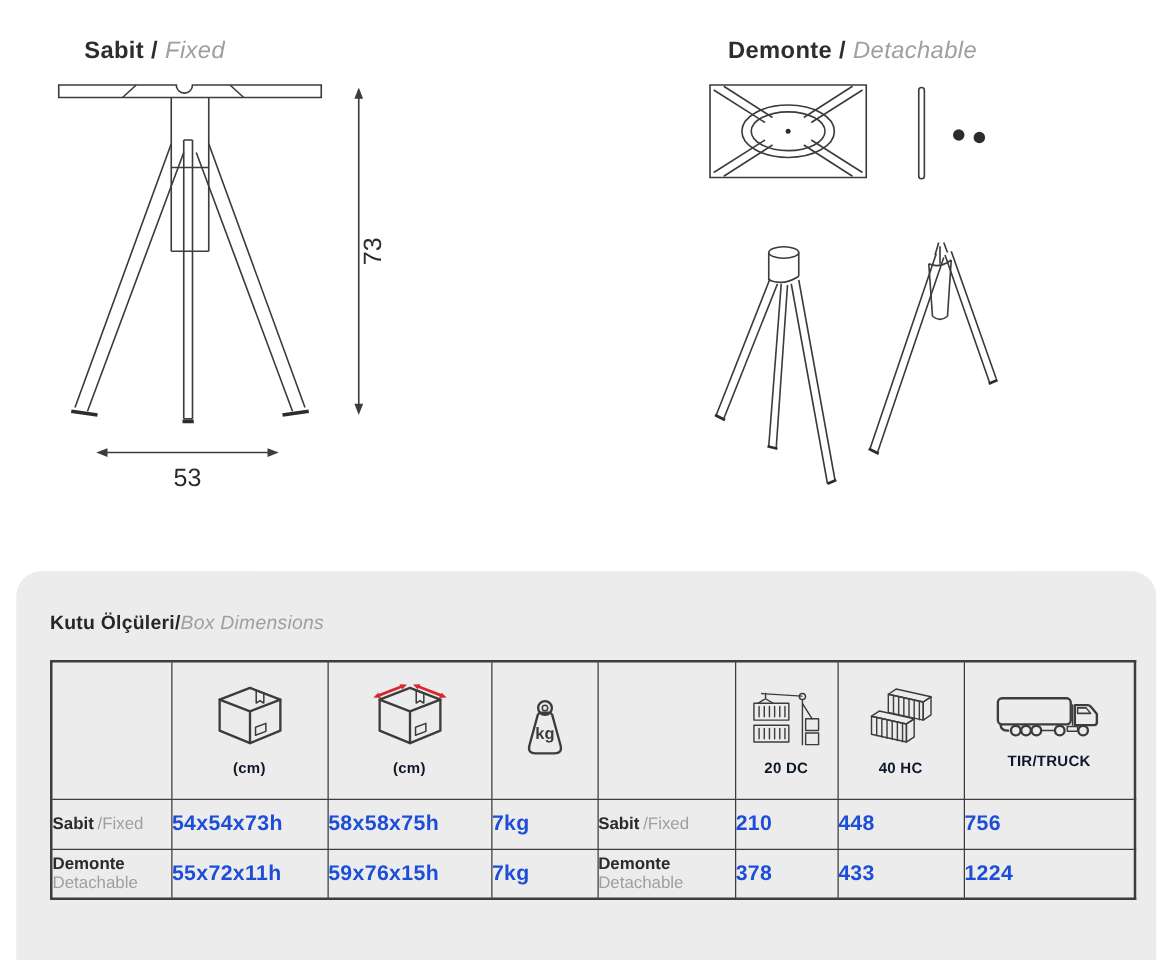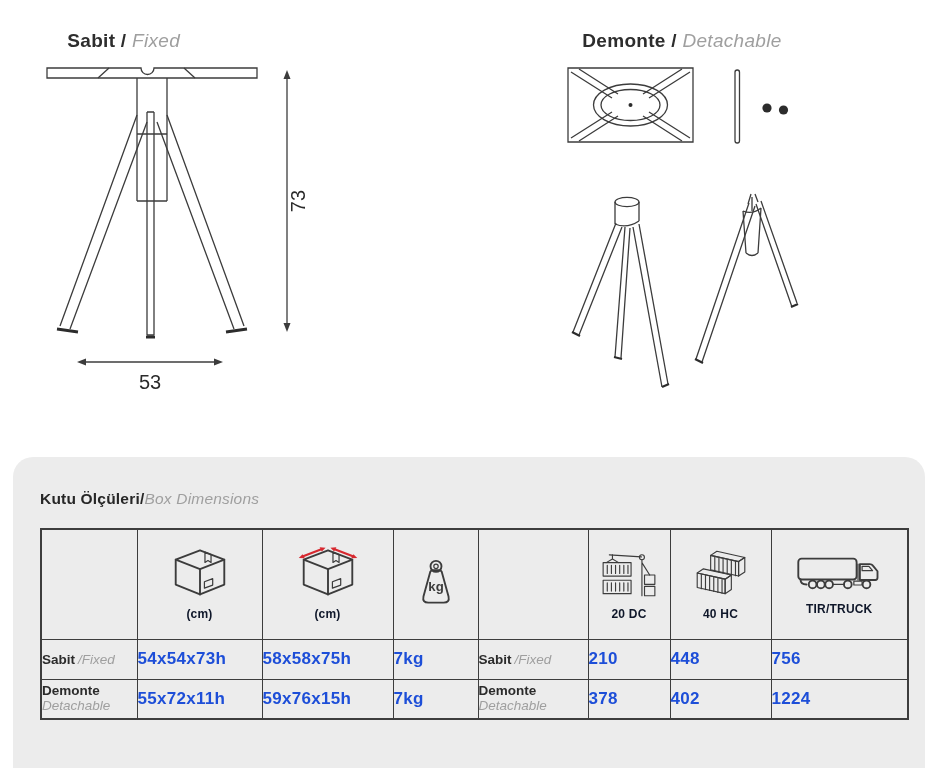--- a/index.html
+++ b/index.html
@@ -31,21 +31,21 @@
   tr.datarow{height:40px;}
   .hdr-cell{display:flex;flex-direction:column;align-items:center;justify-content:center;gap:7px;}
   .hdr-label{font-size:12px;font-weight:700;color:#0f172a;letter-spacing:.2px;}
   .icon path,.icon rect,.icon circle,.icon ellipse{stroke:#3c3c3c;stroke-width:1.7;fill:none;stroke-linejoin:round;stroke-linecap:round;}
   .icon .thin{stroke-width:1.1;}
   .icon .red{stroke:#d7282f;stroke-width:2;}
   .icon polygon.redhead{fill:#d7282f;stroke:none;}
   .icon text{font-family:"Liberation Sans",sans-serif;font-weight:700;font-size:12px;fill:#3c3c3c;stroke:none;}
   .val{font-size:17px;font-weight:700;color:#1d4ed8;letter-spacing:.3px;}
   .row-label .p{font-weight:700;font-size:13.5px;color:#2b2b2b;}
-  .row-label .s{font-weight:400;font-style:italic;font-size:13.5px;color:#9f9f9f;}
+  .row-label .s{font-weight:400;font-size:13.5px;color:#9f9f9f;}
   .row-label.inline .p{margin-right:3px;}
   .row-label.stacked{line-height:1.1;}
   .row-label.stacked .p,.row-label.stacked .s{display:block;}
 </style>
 </head>
 <body>
 
 <div>
 
   <div class="heading" style="left:45px;top:8px;">
@@ -256,19 +256,19 @@
               <span class="s">Detachable</span>
         </td>
         <td class="val">55x72x11h</td>
         <td class="val">59x76x15h</td>
         <td class="val">7kg</td>
         <td class="row-label stacked">
           <span class="p">Demonte</span>
               <span class="s">Detachable</span>
         </td>
         <td class="val">378</td>
-        <td class="val">402</td>
+        <td class="val">433</td>
         <td class="val">1224</td>
       </tr>
     </tbody>
       </table>
   </div>
 </div>
 
 </body></html>

